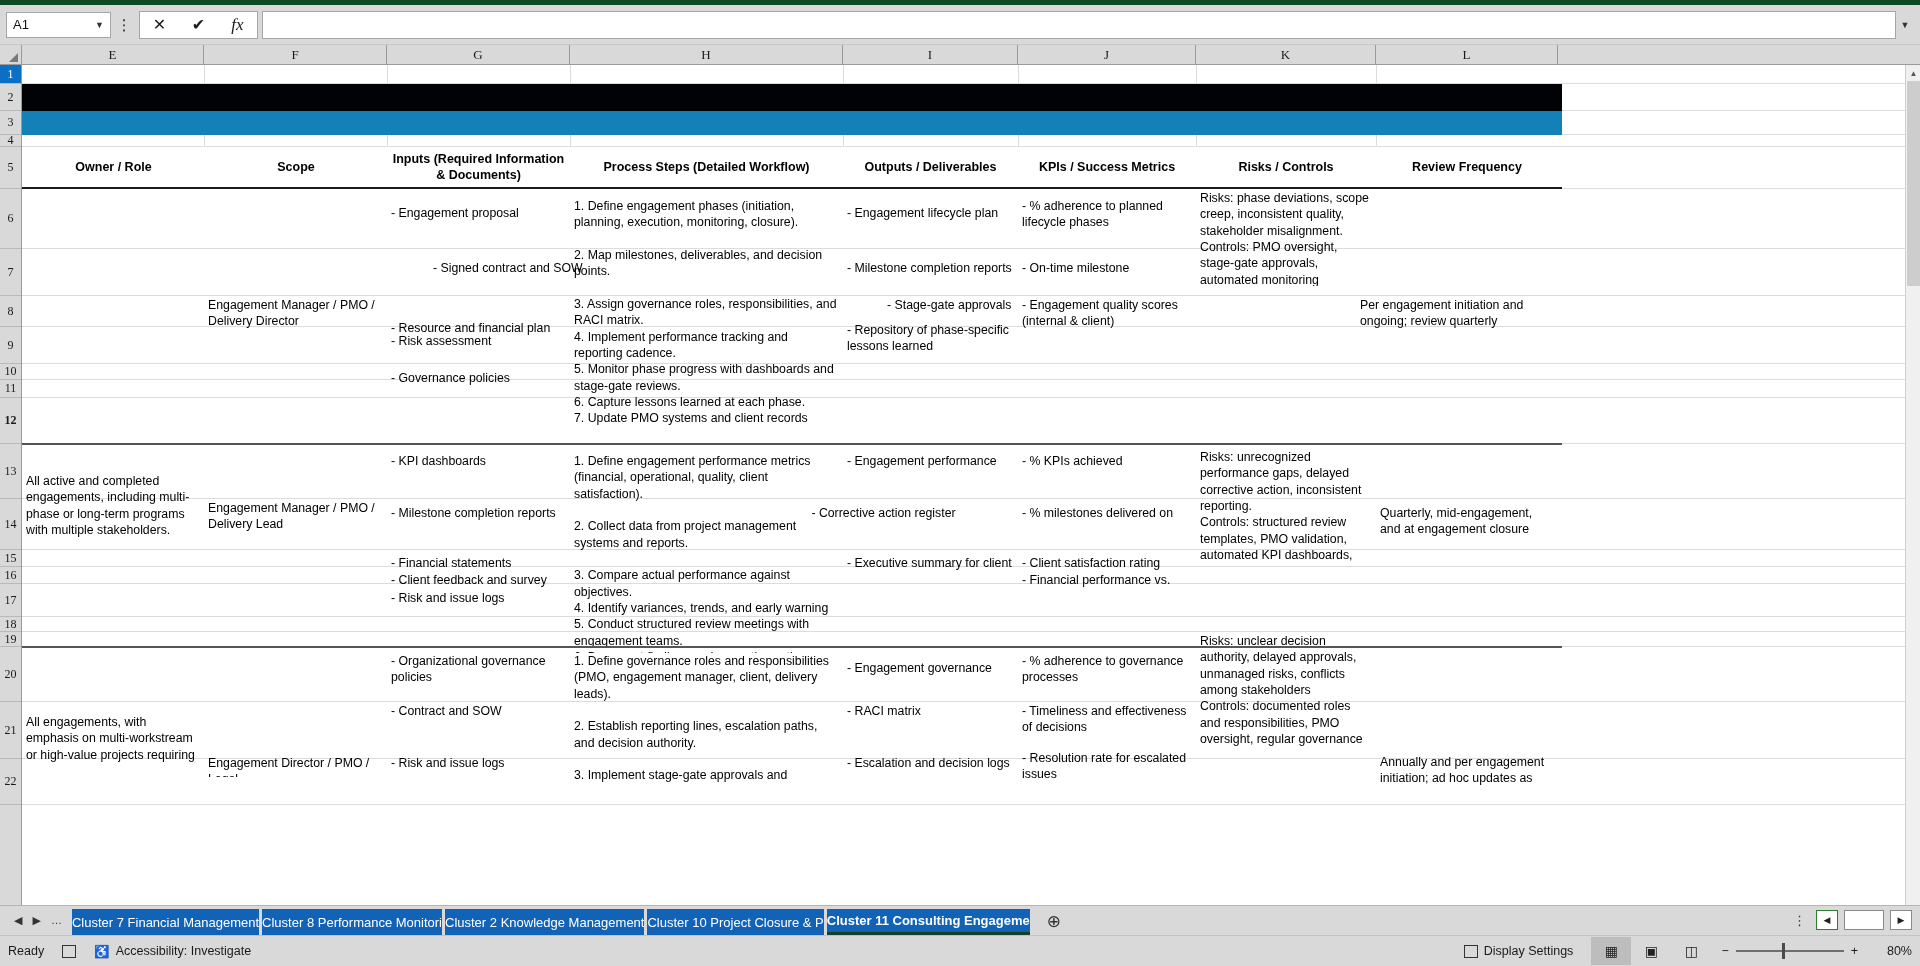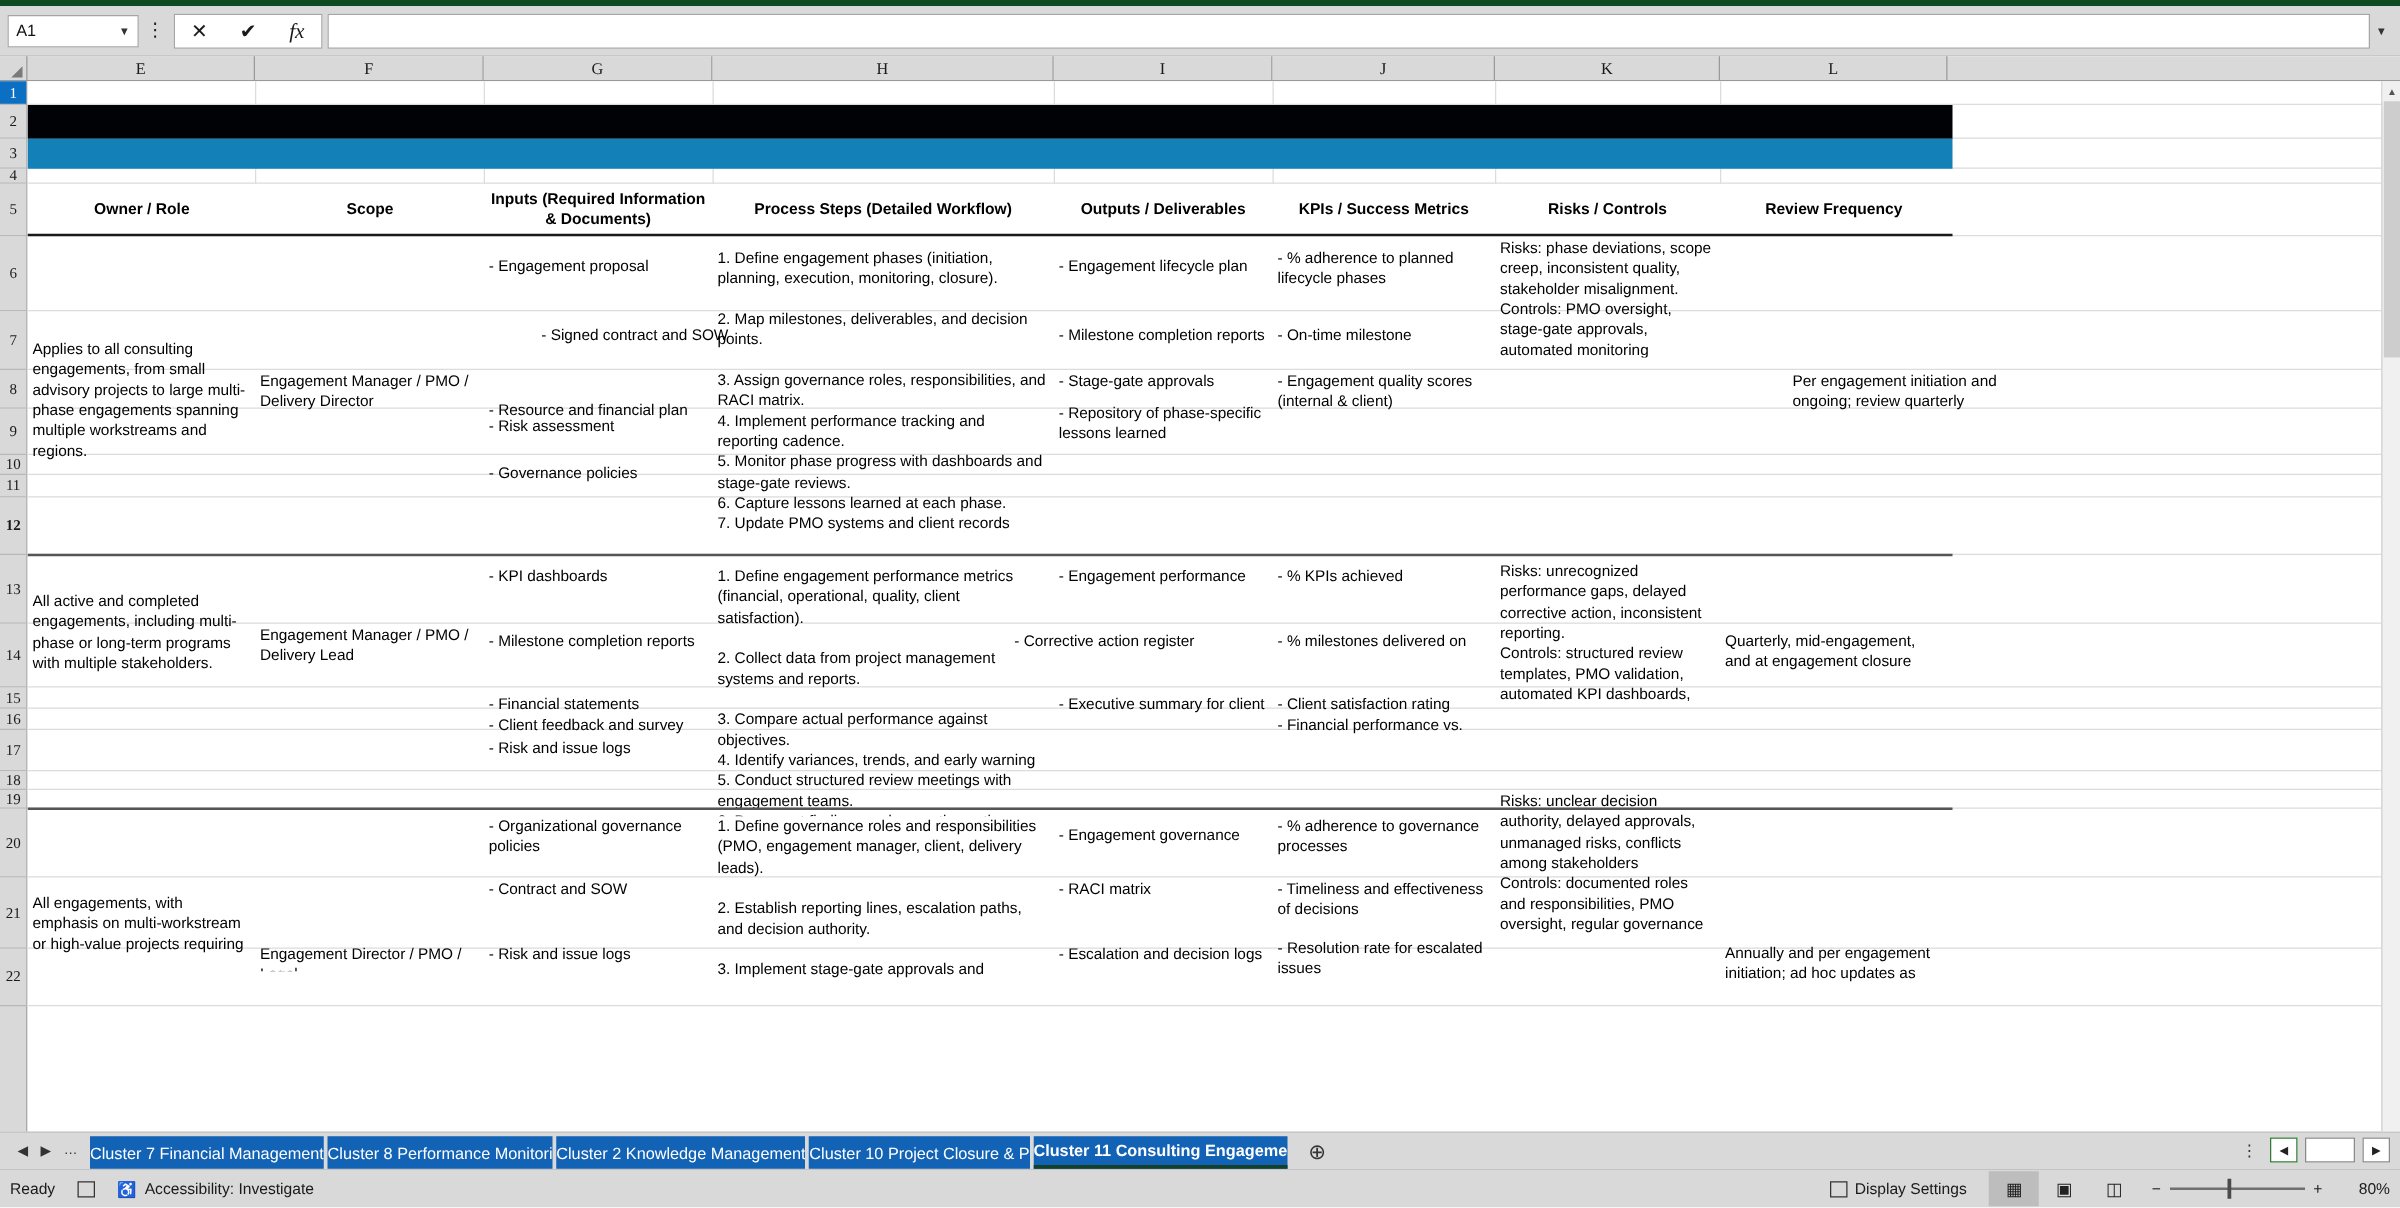--- a/index.html
+++ b/index.html
@@ -234,46 +234,45 @@
           <div class="hdrcell" style="width: 183px; height: 42px;">Owner / Role</div>
           <div class="hdrcell" style="width: 182px; height: 42px;">Scope</div>
           <div class="hdrcell" style="width: 183px; height: 42px;">Inputs (Required Information &amp; Documents)</div>
           <div class="hdrcell" style="width: 273px; height: 42px;">Process Steps (Detailed Workflow)</div>
           <div class="hdrcell" style="width: 175px; height: 42px;">Outputs / Deliverables</div>
           <div class="hdrcell" style="width: 178px; height: 42px;">KPIs / Success Metrics</div>
           <div class="hdrcell" style="width: 180px; height: 42px;">Risks / Controls</div>
           <div class="hdrcell" style="width: 182px; height: 42px;">Review Frequency</div>
         </div>
         <div class="thickline" style="top: 122px; width: 1540px;"></div>
-        <div class="cell" style="left: 4px; top: 206px; width: 174px; height: 110px;">Applies to all consulting engagements, from small advisory projects to large multi-phase engagements spanning multiple workstreams and regions.</div>
         <div class="cell" style="left: 186px; top: 232px; width: 175px; height: 40px;">Engagement Manager / PMO / Delivery Director</div>
         <div class="cell" style="left: 369px; top: 140px; width: 175px; height: 18px;">- Engagement proposal</div>
         <div class="cell" style="left: 369px; top: 195px; width: 175px; height: 18px; margin-left: 42px;">- Signed contract and SOW</div>
         <div class="cell" style="left: 369px; top: 255px; width: 175px; height: 18px;">- Resource and financial plan</div>
         <div class="cell" style="left: 369px; top: 268px; width: 175px; height: 18px;">- Risk assessment</div>
         <div class="cell" style="left: 369px; top: 305px; width: 175px; height: 18px;">- Governance policies</div>
         <div class="cell" style="left: 552px; top: 133px; width: 265px; height: 230px;">1. Define engagement phases (initiation, planning, execution, monitoring, closure).
 
 2. Map milestones, deliverables, and decision points.
 
 3. Assign governance roles, responsibilities, and RACI matrix.
 4. Implement performance tracking and reporting cadence.
 5. Monitor phase progress with dashboards and stage-gate reviews.
 6. Capture lessons learned at each phase.
 7. Update PMO systems and client records continuously.</div>
         <div class="cell" style="left: 825px; top: 140px; width: 167px; height: 34px;">- Engagement lifecycle plan</div>
         <div class="cell" style="left: 825px; top: 195px; width: 167px; height: 34px;">- Milestone completion reports</div>
-        <div class="cell" style="left: 825px; top: 232px; width: 167px; height: 34px;">- Stage-gate approvals</div>
+        <div class="cell" style="left: 865px; top: 232px; width: 167px; height: 34px;">- Stage-gate approvals</div>
         <div class="cell" style="left: 825px; top: 257px; width: 167px; height: 34px;">- Repository of phase-specific lessons learned</div>
         <div class="cell" style="left: 1000px; top: 133px; width: 170px; height: 34px;">- % adherence to planned lifecycle phases</div>
         <div class="cell" style="left: 1000px; top: 195px; width: 170px; height: 18px;">- On-time milestone completion</div>
         <div class="cell" style="left: 1000px; top: 232px; width: 170px; height: 34px;">- Engagement quality scores (internal &amp; client)</div>
         <div class="cell" style="left: 1178px; top: 125px; width: 172px; height: 96px;">Risks: phase deviations, scope creep, inconsistent quality, stakeholder misalignment.
 Controls: PMO oversight, stage-gate approvals, automated monitoring dashboards, standardized templates</div>
-        <div class="cell" style="left: 1412px; top: 232px; width: 174px; height: 40px;">Per engagement initiation and ongoing; review quarterly</div>
+        <div class="cell" style="left: 1338px; top: 232px; width: 174px; height: 40px;">Per engagement initiation and ongoing; review quarterly</div>
         <div class="cell" style="left: 4px; top: 408px; width: 174px; height: 70px;">All active and completed engagements, including multi-phase or long-term programs with multiple stakeholders.</div>
         <div class="cell" style="left: 186px; top: 435px; width: 175px; height: 40px;">Engagement Manager / PMO / Delivery Lead</div>
         <div class="cell" style="left: 369px; top: 388px; width: 175px; height: 18px;">- KPI dashboards</div>
         <div class="cell" style="left: 369px; top: 440px; width: 175px; height: 18px;">- Milestone completion reports</div>
         <div class="cell" style="left: 369px; top: 490px; width: 175px; height: 18px;">- Financial statements</div>
         <div class="cell" style="left: 369px; top: 507px; width: 175px; height: 18px;">- Client feedback and survey data</div>
         <div class="cell" style="left: 369px; top: 525px; width: 175px; height: 18px;">- Risk and issue logs</div>
         <div class="cell" style="left: 552px; top: 388px; width: 265px; height: 200px;">1. Define engagement performance metrics (financial, operational, quality, client satisfaction).
 
 2. Collect data from project management systems and reports.

